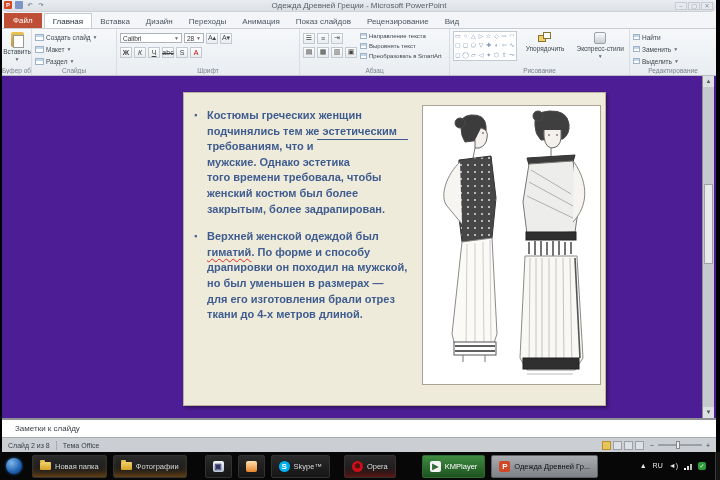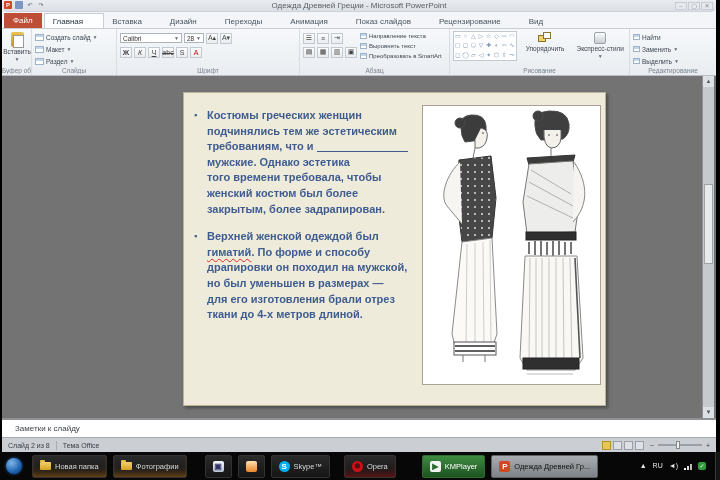--- a/index.html
+++ b/index.html
@@ -16,21 +16,21 @@
   .ic-save{background:#7B95C4;}
   .title-text{position:absolute;left:0;top:1px;width:100%;text-align:center;
     font-size:8px;color:#5A6068;}
   .winbtns{position:absolute;right:3px;top:2px;display:flex;gap:1px;}
   .winbtn{width:12px;height:8px;background:#E6E9ED;border:1px solid #C8CCD2;
     font-size:6px;line-height:6px;text-align:center;color:#889;}
 
   
   .tabsrow{position:absolute;left:0;top:12px;width:100%;height:17px;background:#F3F5F8;
     border-bottom:1px solid #C9CDD3;display:flex;align-items:flex-end;padding-left:2px;}
-  .rtab{font-size:8px;color:#4A5560;padding:3px 20px 2px 8px;white-space:nowrap;}
+  .rtab{font-size:8px;color:#4A5560;padding:3px 8px 2px 8px;white-space:nowrap;}
   .rtab.file{background:#BE4E35;color:#fff;margin-right:2px;padding:3px 9px 3px 9px;}
   .rtab.active{background:#FDFEFF;border:1px solid #C9CDD3;border-bottom:none;color:#2A3540;}
 
   
   .ribbon{position:absolute;left:0;top:29px;width:100%;height:47px;
     background:linear-gradient(#F6F8FA,#E9EDF1);border-bottom:1px solid #B9BEC5;display:flex;}
   .rgroup{position:relative;height:100%;border-right:1px solid #D9DDE2;padding:2px 2px 10px 3px;}
   .glabel{position:absolute;left:0;bottom:1px;width:100%;text-align:center;
     font-size:6.5px;color:#7A828C;white-space:nowrap;overflow:hidden;}
   .miniline{display:flex;align-items:center;gap:2px;height:12px;}
@@ -52,35 +52,35 @@
   .bigbtn .cap{font-size:6.5px;color:#3E4750;white-space:nowrap;}
   .pasteico{width:13px;height:15px;background:linear-gradient(#E8C454,#C89A2A);border-radius:2px;position:relative;}
   .pasteico::after{content:"";position:absolute;left:2px;top:3px;width:9px;height:11px;background:#fff;border:1px solid #999;}
   .arrico{width:14px;height:12px;position:relative;}
   .arrico i{position:absolute;width:8px;height:7px;border:1px solid #8A7430;}
   .arrico i:nth-child(1){left:0;top:3px;background:#F2D169;}
   .arrico i:nth-child(2){left:5px;top:0;background:#FDFDFD;}
   .styleico{width:12px;height:12px;background:linear-gradient(#FBFBFC,#C9CED4);border:1px solid #9AA1A9;border-radius:2px;}
 
   
-  .workarea{position:absolute;left:0;top:76px;width:100%;height:342px;background:#737373;padding-left:44px;}
+  .workarea{position:absolute;left:0;top:76px;width:100%;height:342px;background:#4c1d95;padding-left:44px;}
   .vscroll{position:absolute;right:2px;top:0;width:12px;height:100%;background:#C6C9CD;border-left:1px solid #8E9094;}
   .vscroll .arr{position:absolute;left:0;width:100%;height:11px;background:#DEE1E4;
     font-size:6px;line-height:11px;text-align:center;color:#556;}
   .vscroll .arr.up{top:0;} .vscroll .arr.dn{bottom:0;}
   .vscroll .thumb{position:absolute;left:1px;top:108px;width:9px;height:80px;background:#E8EAEC;border:1px solid #9FA3A8;}
 
   .slide{position:absolute;left:181px;top:16px;width:423px;height:314px;
     background:#EFEBDB;border:1px solid #B9B29C;box-shadow:2px 2px 3px rgba(0,0,0,.35);}
   .textbox{position:absolute;left:10px;top:15px;width:214px;}
   .para{position:relative;padding-left:13px;margin-bottom:12px;
     font-size:11px;line-height:15.6px;font-weight:bold;color:#3E5C8F;}
   .para::before{content:"▪";position:absolute;left:0;top:0;font-size:9px;color:#3E5C8F;}
   .tl{display:block;white-space:nowrap;}
-  .tl-flex{display:flex;align-items:flex-end;}
+  .tl-flex{display:flex;align-items:flex-start;}
   .fillrule{flex:1;height:1px;background:#3E5C8F;margin:0 0 3px 3px;}
   .miss{text-decoration:underline wavy #E02B1D 1px;text-underline-offset:2px;}
   .imgframe{position:absolute;left:238px;top:12px;width:179px;height:280px;background:#fff;border:1px solid #A9A396;}
 
   
   .notes{position:absolute;left:0;top:418px;width:100%;height:19px;background:#FFFFFF;
     border-top:2px solid #8E9094;font-size:8px;color:#3A3F45;padding:4px 1px 0 13px;}
   .statusbar{position:absolute;left:0;top:437px;width:100%;height:15px;background:#CBCFD4;
     border-top:1px solid #A7ABB1;display:flex;align-items:center;font-size:7px;color:#3A4048;padding:0 6px;}
   .statusbar .sep{width:1px;height:9px;background:#A7ABB1;margin:0 6px;}

